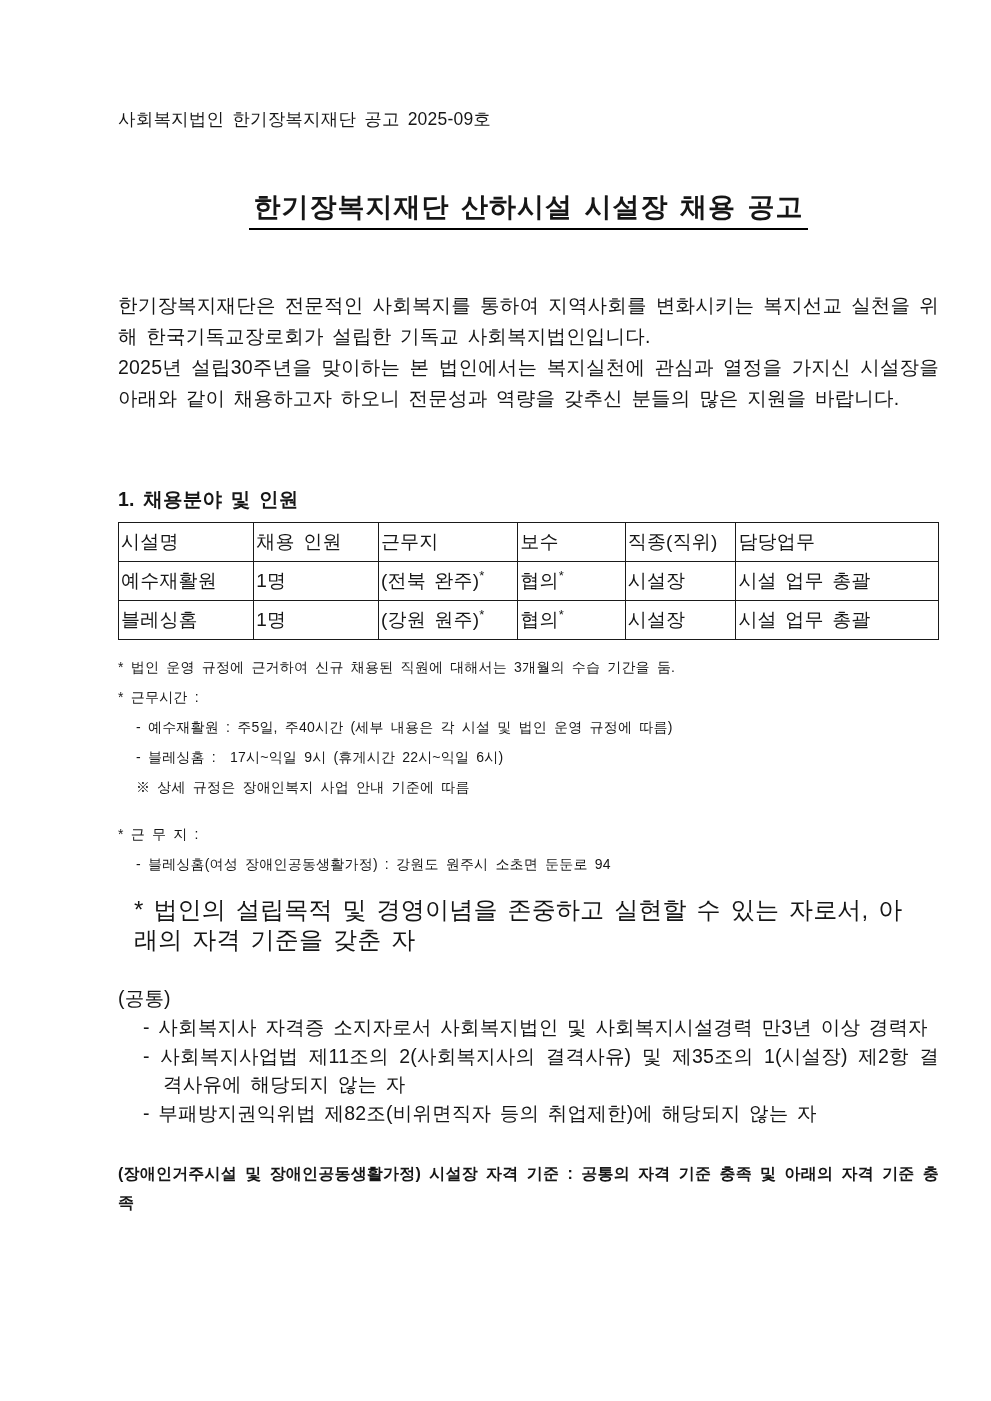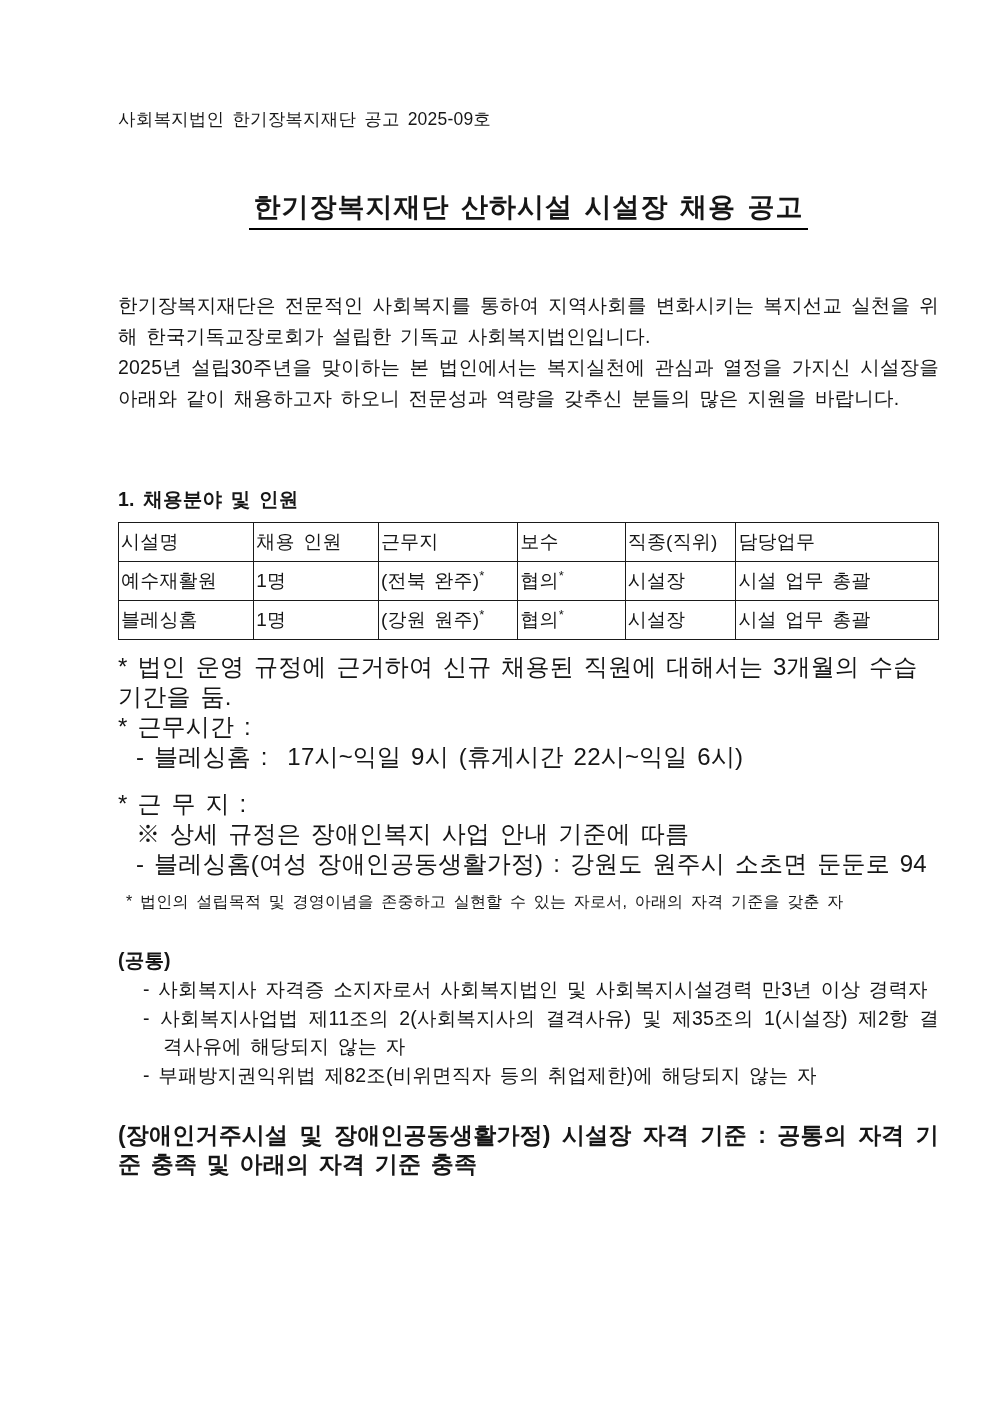--- a/index.html
+++ b/index.html
@@ -68,51 +68,51 @@
     white-space: nowrap;
   }
   sup.mark {
     font-size: 13px;
     line-height: 0;
     vertical-align: 7px;
     letter-spacing: 0;
   }
   .notes { margin-top: 12px; }
   .note {
-    font-size: 24px;
+    font-size: 14px;
     line-height: 30px;
     white-space: pre-wrap;
   }
   .note.sub { padding-left: 18px; }
   .note.gap-before { margin-top: 17px; }
   .s2-heading { margin-top: 22px; }
   .s2-intro {
-    margin: 8px;
-    font-size: 16px;
+    margin: 16px;
+    font-size: 24px;
     line-height: 30px;
     white-space: pre-wrap;
   }
   .common-label {
     margin-top: 28px;
     font-size: 19.5px;
-    font-weight: 700;
+    font-weight: 400;
     line-height: 30px;
   }
   .common-items { margin: 0; }
   .common-item {
     font-size: 19.5px;
     line-height: 28.5px;
     padding-left: 45px;
     text-indent: -20px;
     text-align: justify;
     word-break: break-all;
   }
   .special-criteria {
     margin: 32px 0 0 0;
-    font-size: 23px;
+    font-size: 16px;
     font-weight: 700;
     line-height: 29px;
     text-align: justify;
     word-break: break-all;
   }
 </style>
 </head>
 <body>
 
 <div class="page">
@@ -165,23 +165,24 @@
         <td><span>협의</span><sup class="mark">*</sup></td>
         <td>시설장</td>
         <td>시설 업무 총괄</td>
       </tr>
     </tbody>
   </table>
 
   <div class="notes">
     <div class="note">* 법인 운영 규정에 근거하여 신규 채용된 직원에 대해서는 3개월의 수습 기간을 둠.</div>
     <div class="note">* 근무시간 :</div>
+    <div class="note sub">- 예수재활원 : 주5일, 주40시간 (세부 내용은 각 시설 및 법인 운영 규정에 따름)</div>
     <div class="note sub">- 블레싱홈 :  17시~익일 9시 (휴게시간 22시~익일 6시)</div>
+    <div class="note sub">※ 상세 규정은 장애인복지 사업 안내 기준에 따름</div>
     <div class="note gap-before">* 근 무 지 :</div>
-    <div class="note sub">※ 상세 규정은 장애인복지 사업 안내 기준에 따름</div>
     <div class="note sub">- 블레싱홈(여성 장애인공동생활가정) : 강원도 원주시 소초면 둔둔로 94</div>
   </div>
 
   <p class="s2-intro">* 법인의 설립목적 및 경영이념을 존중하고 실현할 수 있는 자로서, 아래의 자격 기준을 갖춘 자</p>
 
   <div class="common-label">(공통)</div>
   <div class="common-items">
     <div class="common-item">- 사회복지사 자격증 소지자로서 사회복지법인 및 사회복지시설경력 만3년 이상 경력자</div>
     <div class="common-item">- 사회복지사업법 제11조의 2(사회복지사의 결격사유) 및 제35조의 1(시설장) 제2항 결격사유에 해당되지 않는 자</div>
     <div class="common-item">- 부패방지권익위법 제82조(비위면직자 등의 취업제한)에 해당되지 않는 자</div>

